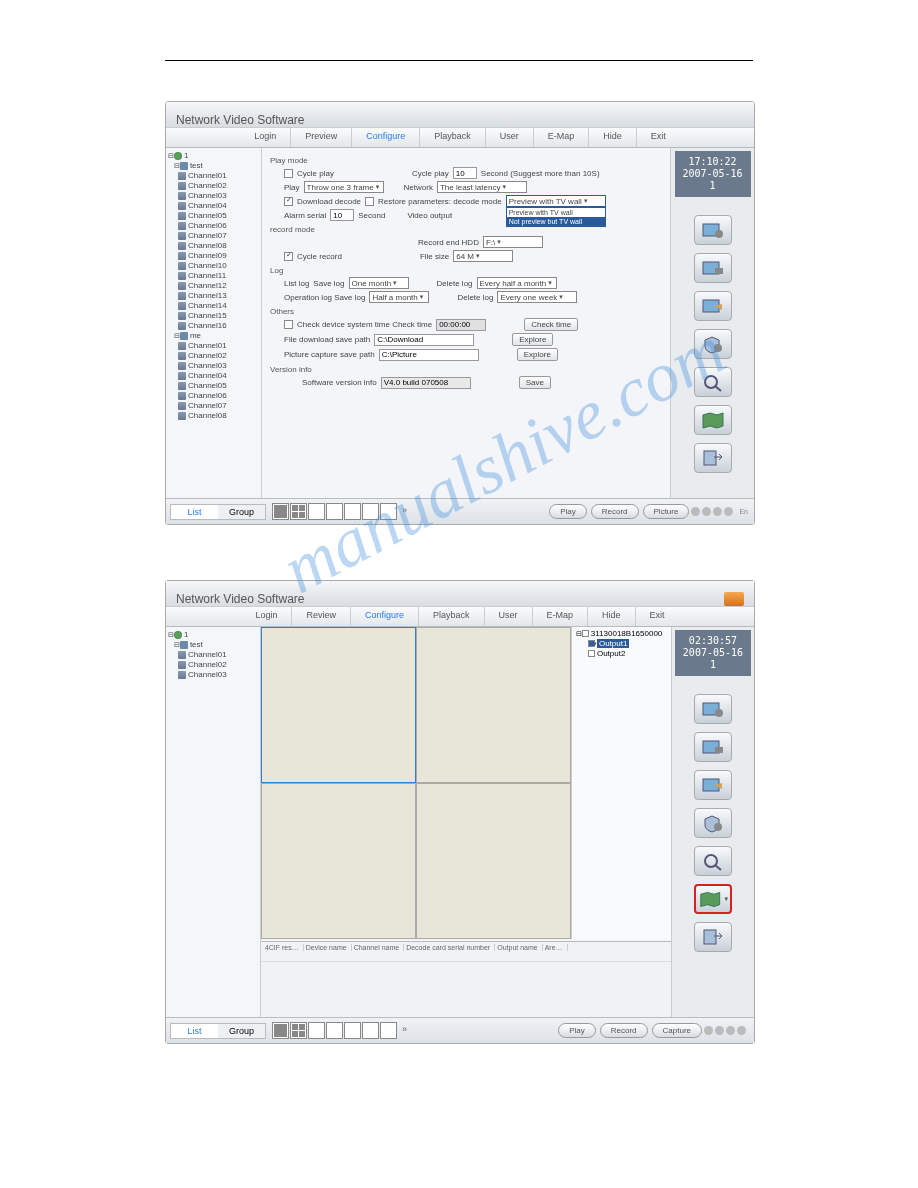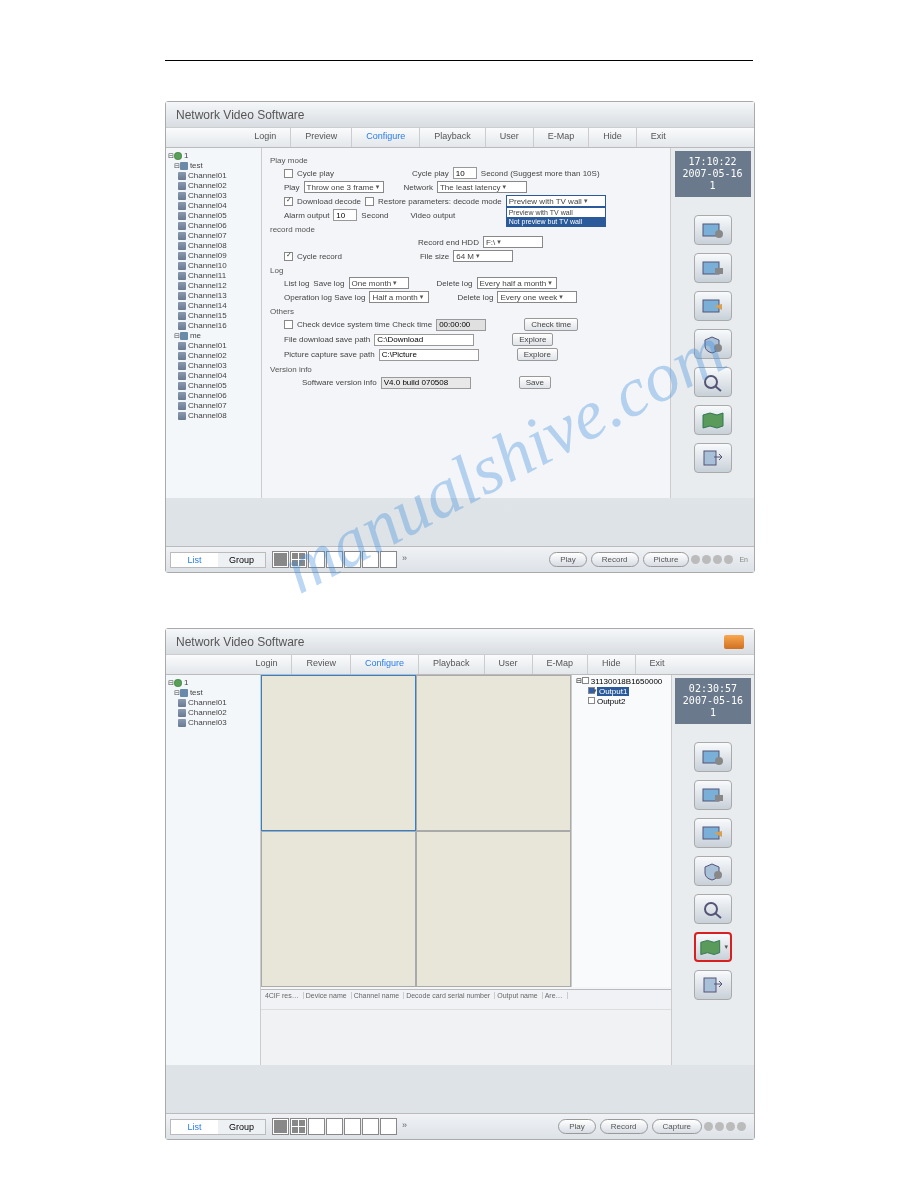--- a/index.html
+++ b/index.html
@@ -1,21 +1,21 @@
 <!DOCTYPE html>
 <html><head>
 <meta charset="utf-8">
 <style>
 * { box-sizing: border-box; margin: 0; padding: 0; }
 body { background: #fff; width: 918px; height: 1188px; font-family: Arial, sans-serif; font-size: 9px; }
 .page { padding: 60px 165px 40px 165px; }
 .border-line { border-top: 1px solid #000; margin-bottom: 40px; }
 
 .window { width: 590px; background: linear-gradient(to bottom, #e8ecef, #dde2e6); border: 1px solid #aaa; border-radius: 3px; margin-bottom: 55px; }
-.titlebar { height: 26px; background: linear-gradient(to bottom, #f5f7f9, #d8dde2); display: flex; align-items: center; padding: 0 10px; color: #555; font-size: 12px; border-bottom: 1px solid #ccc; }
+.titlebar { height: 26px; background: linear-gradient(to bottom, #f5f7f9, #d8dde2); display: flex; align-items: flex-end; padding: 0 10px; color: #555; font-size: 12px; border-bottom: 1px solid #ccc; }
 .menubar { height: 20px; background: linear-gradient(to bottom, #fafbfc, #e3e7eb); display: flex; justify-content: center; padding: 0 6px; border-bottom: 1px solid #bbb; }
 .menubar div { padding: 3px 14px; color: #555; cursor: pointer; border-right: 1px solid #ccc; }
 .menubar div:last-child { border-right: none; }
 .menubar .active { color: #2a7de8; }
 
 .body-area { display: flex; height: 350px; }
 .sidebar { width: 96px; background: #f4f7fa; border-right: 1px solid #ccc; overflow-y: auto; font-size: 8px; padding: 3px 2px; }
 .tree-row { display: flex; align-items: center; padding: 0 0 1px 10px; white-space: nowrap; color: #444; }
 .tree-row.root { padding-left: 0; }
 .tree-row.group { padding-left: 6px; }
@@ -40,38 +40,38 @@
 .dd-items .highlight { background: #2a5a9a; color: #fff; }
 .btn { border: 1px solid #999; background: linear-gradient(#fff, #e0e3e8); padding: 1px 6px; font-size: 8px; border-radius: 2px; color: #444; }
 
 .right-col { width: 84px; background: #e8ecef; border-left: 1px solid #ccc; display: flex; flex-direction: column; align-items: center; padding: 3px; }
 .clock { width: 76px; height: 46px; background: #6a7a8c; color: #fff; font-family: monospace; font-size: 10px; text-align: center; padding-top: 4px; margin-bottom: 14px; }
 .clock div { margin: 1px 0; }
 .rbtn { width: 38px; height: 30px; background: linear-gradient(#f8fafc, #c8d0d8); border: 1px solid #aaa; border-radius: 4px; margin: 4px 0; display: flex; align-items: center; justify-content: center; }
 .rbtn.sel { border: 2px solid #d82020; }
 .rbtn svg { width: 26px; height: 20px; }
 
-.bottom-bar { height: 26px; background: linear-gradient(#f0f2f5, #dde2e7); border-top: 1px solid #bbb; display: flex; align-items: center; padding: 0 4px; margin-top: 48px; }
+.bottom-bar { height: 26px; background: linear-gradient(#f0f2f5, #dde2e7); border-top: 1px solid #bbb; display: flex; align-items: center; padding: 0 4px; }
 .side-tabs { width: 96px; display: flex; border: 1px solid #bbb; font-size: 9px; }
 .side-tabs div { flex: 1; text-align: center; padding: 2px 0; background: #eef1f4; }
 .side-tabs .active { color: #2a7de8; background: #fff; }
 .layout-buttons { display: flex; gap: 1px; margin-left: 6px; }
 .lbtn { width: 17px; height: 17px; border: 1px solid #888; background: #fff; display: flex; flex-wrap: wrap; padding: 1px; gap: 1px; }
 .lbtn div { background: #888; }
 .bbtn { border: 1px solid #999; background: linear-gradient(#fff, #d8dde4); border-radius: 9px; padding: 2px 10px; font-size: 8px; color: #555; margin: 0 2px; }
 .status-circles { display: flex; gap: 2px; margin-left: auto; margin-right: 4px; }
 .status-circles span { width: 9px; height: 9px; border-radius: 50%; background: #bbb; display: inline-block; }
 .en-label { font-size: 7px; color: #888; padding: 0 2px; }
 
 .preview-area { display: flex; flex: 1; }
 .grid2x2 { width: 310px; height: 312px; background: #e8e6d8; display: grid; grid-template-columns: 1fr 1fr; grid-template-rows: 1fr 1fr; }
 .grid2x2 div { border: 1px solid #aaa; }
 .grid2x2 div:first-child { border: 1px solid #3080d0; }
 .output-tree { width: 100px; border-left: 1px solid #ccc; background: #f8fafc; font-size: 8px; padding: 2px; }
-.output-tree .row { display: flex; padding: 0 0 1px 2px; }
+.output-tree .row { display: flex; align-items: center; padding: 0 0 1px 2px; }
 .output-tree .sq { width: 7px; height: 7px; border: 1px solid #888; background: #fff; margin-right: 2px; }
 .output-tree .sq.sel { background: #3060b0; }
 .table-area { height: 20px; background: #f0f2f5; border-top: 1px solid #bbb; font-size: 7px; padding: 2px 4px; color: #666; margin-top: 2px;}
 .table-cols { display: flex; gap: 2px; }
 .table-cols span { border-right: 1px solid #ccc; padding-right: 4px; }
 
 .watermark { position: absolute; top: 420px; left: 260px; font-size: 70px; color: rgba(60,140,220,0.35); transform: rotate(-28deg); font-style: italic; pointer-events: none; font-family: serif; z-index: 100; }
 .orange-icon { width: 20px; height: 14px; background: linear-gradient(#f8a850, #d07020); border-radius: 2px; margin-left: auto; }
 </style>
 </head>
@@ -150,21 +150,21 @@
         <label>Restore parameters: decode mode</label>
         <div class="dropdown-list">
           <span class="sel open" style="width:100px">Preview with TV wall</span>
           <div class="dd-items">
             <div>Preview with TV wall</div>
             <div class="highlight">Not preview but TV wall</div>
           </div>
         </div>
       </div>
       <div class="config-row">
-        <label>Alarm output</label>
+        <label>Alarm serial</label>
         <input class="txt-input" style="width: 24px;" value="10">
         <label>Second</label>
         <span style="width:14px"></span>
         <label>Video output</label>
       </div>
 
       <div class="section-title">record mode</div>
       <div class="config-row">
         <span style="width:130px"></span>
         <label>Record end HDD</label>

